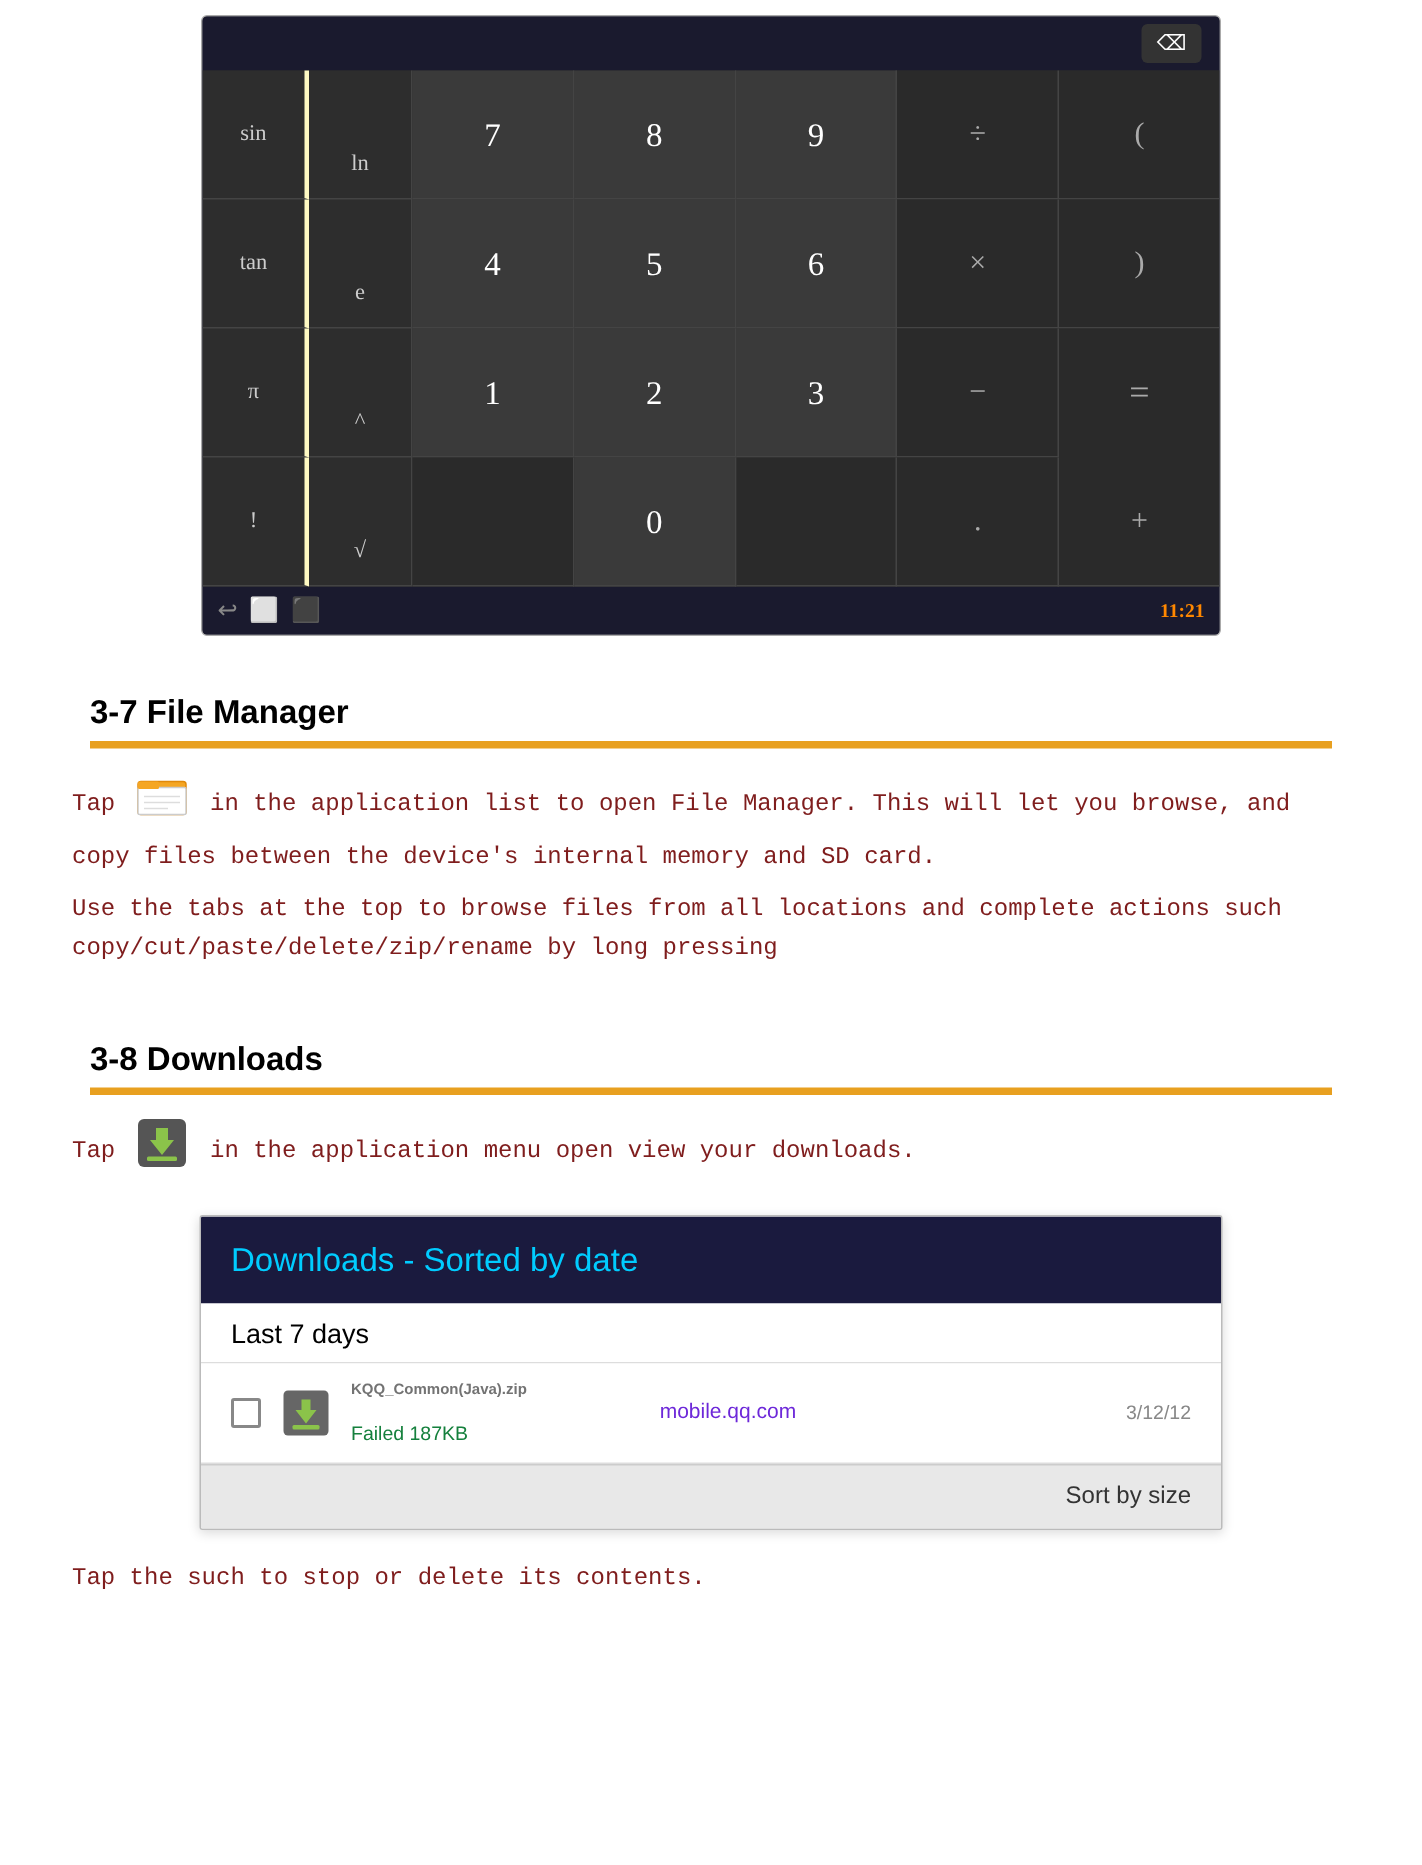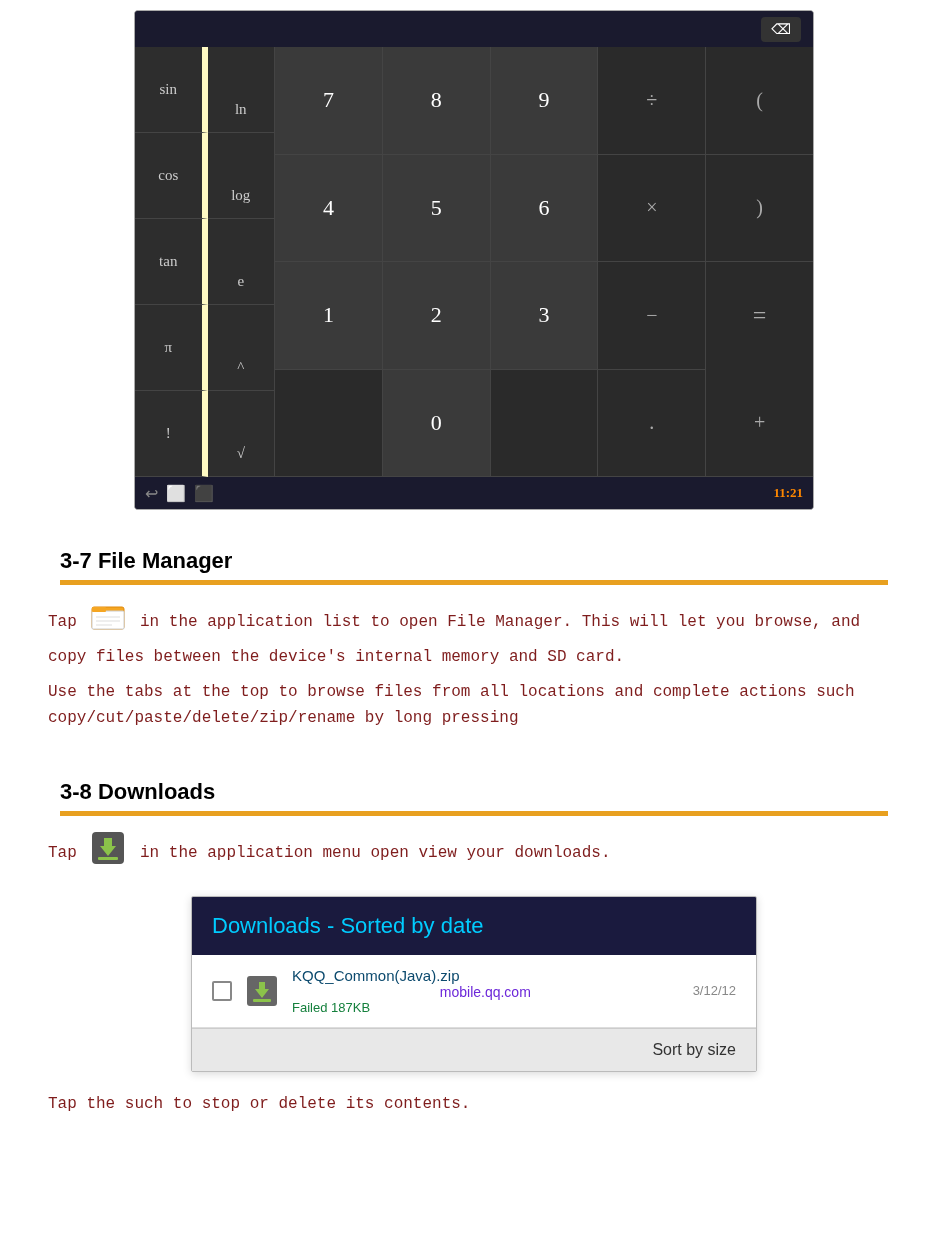--- a/index.html
+++ b/index.html
@@ -55,21 +55,21 @@
     .calc-sci-row {
       display: flex;
       flex: 1;
     }
     .calc-sci-btn {
       flex: 1;
       color: #ccc;
       font-size: 15px;
       text-align: center;
       padding: 14px 0;
-      border-right: 6px solid #fef9c3;
+      border-right: 3px solid #fef9c3;
       border-bottom: 1px solid #444;
       display: flex;
       align-items: center;
       justify-content: center;
     }
     .calc-sci-btn:last-child { border-right: none; margin-top: 40px; }
     .calc-main {
       flex: 1;
       display: flex;
       flex-direction: column;
@@ -159,21 +159,21 @@
 
     .spacer { height: 20px; }
 
     
     .dl-screenshot {
       display: flex;
       justify-content: center;
       padding: 10px 60px 20px 60px;
     }
     .dl-image {
-      width: 566px;
+      width: 682px;
       border: 1px solid #bbb;
       background: #fff;
       border-radius: 2px;
       overflow: hidden;
       box-shadow: 0 2px 8px rgba(0,0,0,0.15);
     }
     .dl-header {
       background: #1a1a3e;
       padding: 16px 20px;
     }
@@ -210,22 +210,23 @@
     .dl-item-icon {
       width: 32px;
       height: 32px;
       flex-shrink: 0;
     }
     .dl-item-info {
       flex: 1;
     }
     .dl-item-name {
       font-family: Arial, sans-serif;
-      font-size: 15px;
-      color: #0c4a6e;
+      font-size: 10px;
+      color: #737373;
+      font-weight: bold;
     }
     .dl-item-source {
       font-family: Arial, sans-serif;
       font-size: 14px;
       color: #6d28d9;
       text-align: center;
     }
     .dl-item-status {
       font-family: Arial, sans-serif;
       font-size: 13px;
@@ -255,24 +256,20 @@
   <div class="calc-image">
     <div class="calc-header">
       <span class="calc-backspace">⌫</span>
     </div>
     <div class="calc-body">
 
       <div class="calc-sci">
         <div class="calc-sci-row">
           <div class="calc-sci-btn">sin</div>
           <div class="calc-sci-btn">ln</div>
-        </div>
-        <div class="calc-sci-row">
-          <div class="calc-sci-btn">cos</div>
-          <div class="calc-sci-btn">log</div>
         </div>
         <div class="calc-sci-row">
           <div class="calc-sci-btn">tan</div>
           <div class="calc-sci-btn">e</div>
         </div>
         <div class="calc-sci-row">
           <div class="calc-sci-btn">π</div>
           <div class="calc-sci-btn">^</div>
         </div>
         <div class="calc-sci-row">
@@ -358,20 +355,21 @@
     </svg>
   </span>
   in the application menu open view your downloads.
 </p>
 
 <div class="dl-screenshot">
   <div class="dl-image">
     <div class="dl-header">
       <span class="dl-header-title">Downloads - Sorted by date</span>
     </div>
+    <div class="dl-section-label">Last 7 days</div>
     <div class="dl-item">
       <div class="dl-checkbox"></div>
       <div class="dl-item-icon">
         <svg viewBox="0 0 32 32" xmlns="http://www.w3.org/2000/svg">
           <rect x="1" y="1" width="30" height="30" rx="3" ry="3" fill="#666"></rect>
           <polygon points="16,23 9,14 13,14 13,7 19,7 19,14 23,14" fill="#8bc34a"></polygon>
           <rect x="7" y="24" width="18" height="3" rx="1" fill="#8bc34a"></rect>
         </svg>
       </div>
       <div class="dl-item-info">

